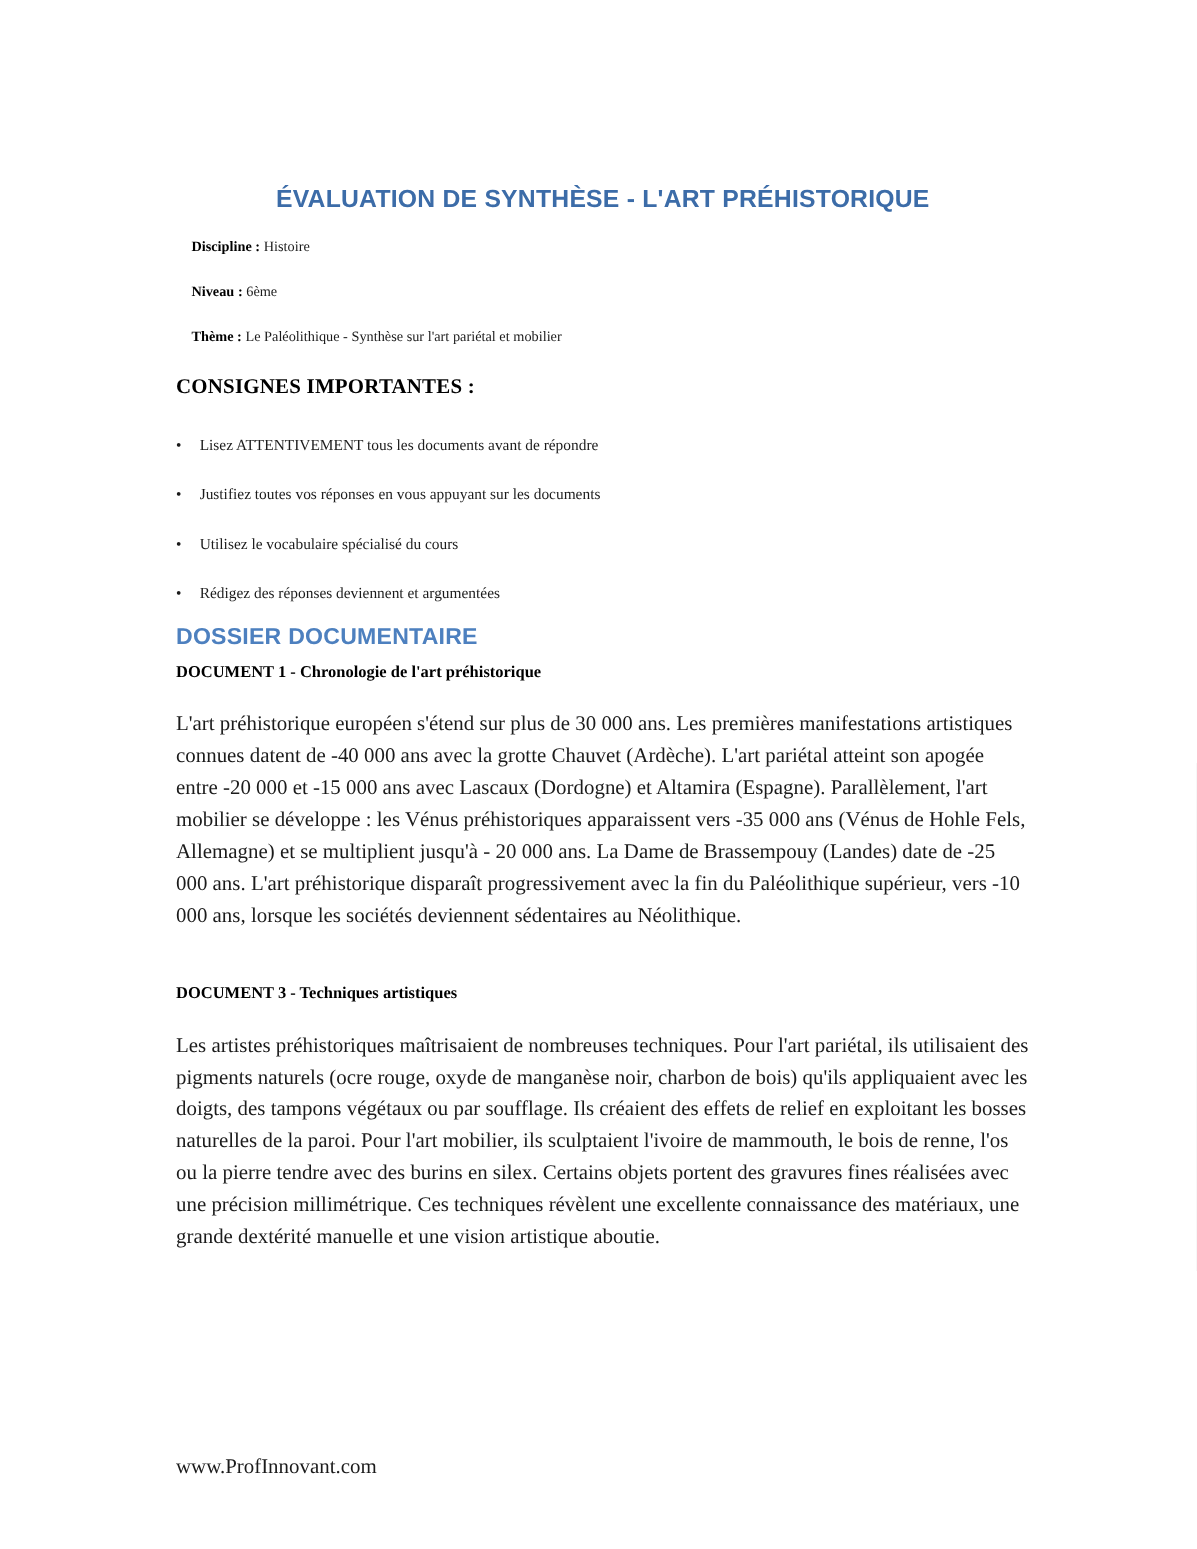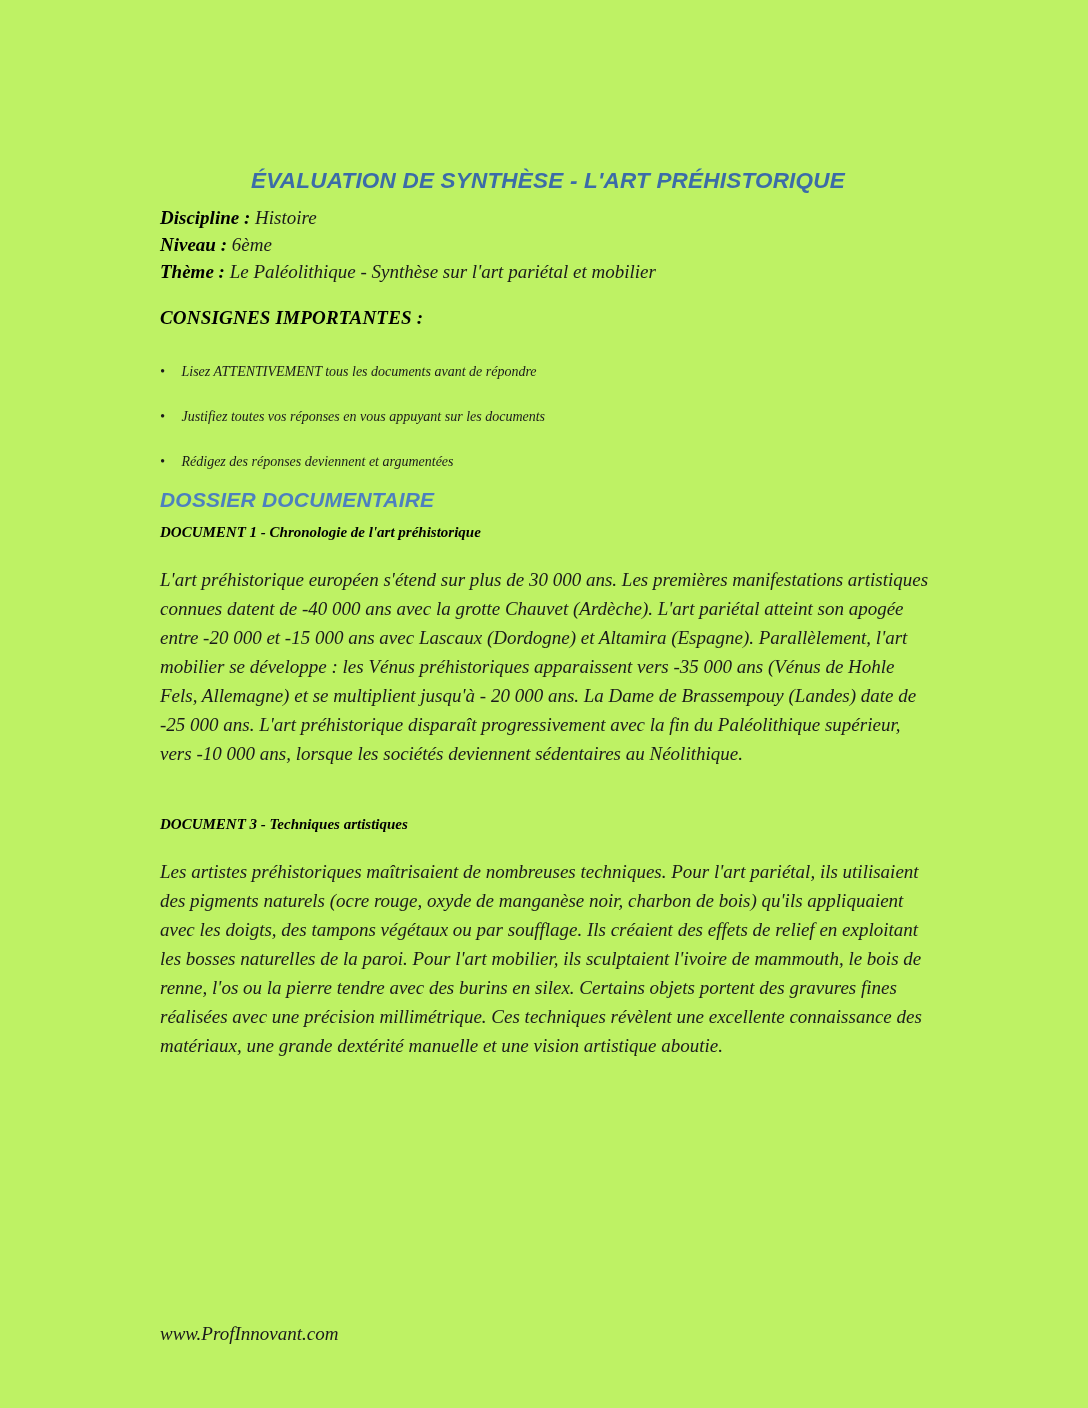--- a/index.html
+++ b/index.html
@@ -2,46 +2,45 @@
 <html><head>
 <meta charset="utf-8">
 <style>
   * { box-sizing: border-box; }
   html, body { margin: 0; padding: 0; background: #e8e8e8; }
   .page {
     position: relative;
     width: 1088px;
     height: 1408px;
     margin: 0 auto;
-    background: #bef264;
+    background: #ffffff;
     font-family: "Liberation Serif", serif;
     color: #1b1b1b;
     overflow: hidden;
-    font-style: italic;
   }
   .content {
     padding: 0 152px 0 160px;
   }
   .doc-title {
     margin: 0;
     padding-top: 166px;
     font-family: "Liberation Sans", sans-serif;
     font-weight: bold;
     font-size: 22.5px;
     line-height: 30px;
     letter-spacing: 0.2px;
     text-align: center;
     color: #3c6ca8;
   }
   .meta {
     margin-top: 8px;
   }
   .meta-line {
-    margin: 0;
-    font-size: 19px;
+    margin: 14px;
+    font-size: 13px;
     line-height: 27px;
   }
   .meta-line .label {
     font-weight: bold;
     color: #000000;
   }
   .consignes-heading {
     margin: 18px 0 0 0;
     font-weight: bold;
     font-size: 19px;
@@ -128,20 +127,24 @@
     <p class="bullet-line first">
       <span class="bullet-glyph">•</span>
       <span>Lisez ATTENTIVEMENT tous les documents avant de répondre</span>
     </p>
     <p class="bullet-line">
       <span class="bullet-glyph">•</span>
       <span>Justifiez toutes vos réponses en vous appuyant sur les documents</span>
     </p>
     <p class="bullet-line">
       <span class="bullet-glyph">•</span>
+      <span>Utilisez le vocabulaire spécialisé du cours</span>
+    </p>
+    <p class="bullet-line">
+      <span class="bullet-glyph">•</span>
       <span>Rédigez des réponses deviennent et argumentées</span>
     </p>
 
     <h2 class="dossier-heading">DOSSIER DOCUMENTAIRE</h2>
 
     <h3 class="doc-section-title">DOCUMENT 1 - Chronologie de l'art préhistorique</h3>
     <p class="body-text first">L'art préhistorique européen s'étend sur plus de 30 000 ans. Les premières manifestations artistiques connues datent de -40 000 ans avec la grotte Chauvet (Ardèche). L'art pariétal atteint son apogée entre -20 000 et -15 000 ans avec Lascaux (Dordogne) et Altamira (Espagne). Parallèlement, l'art mobilier se développe : les Vénus préhistoriques apparaissent vers -35 000 ans (Vénus de Hohle Fels, Allemagne) et se multiplient jusqu'à - 20 000 ans. La Dame de Brassempouy (Landes) date de -25 000 ans. L'art préhistorique disparaît progressivement avec la fin du Paléolithique supérieur, vers -10 000 ans, lorsque les sociétés deviennent sédentaires au Néolithique.</p>
 
     <h3 class="doc-section-title second">DOCUMENT 3 - Techniques artistiques</h3>
     <p class="body-text">Les artistes préhistoriques maîtrisaient de nombreuses techniques. Pour l'art pariétal, ils utilisaient des pigments naturels (ocre rouge, oxyde de manganèse noir, charbon de bois) qu'ils appliquaient avec les doigts, des tampons végétaux ou par soufflage. Ils créaient des effets de relief en exploitant les bosses naturelles de la paroi. Pour l'art mobilier, ils sculptaient l'ivoire de mammouth, le bois de renne, l'os ou la pierre tendre avec des burins en silex. Certains objets portent des gravures fines réalisées avec une précision millimétrique. Ces techniques révèlent une excellente connaissance des matériaux, une grande dextérité manuelle et une vision artistique aboutie.</p>

